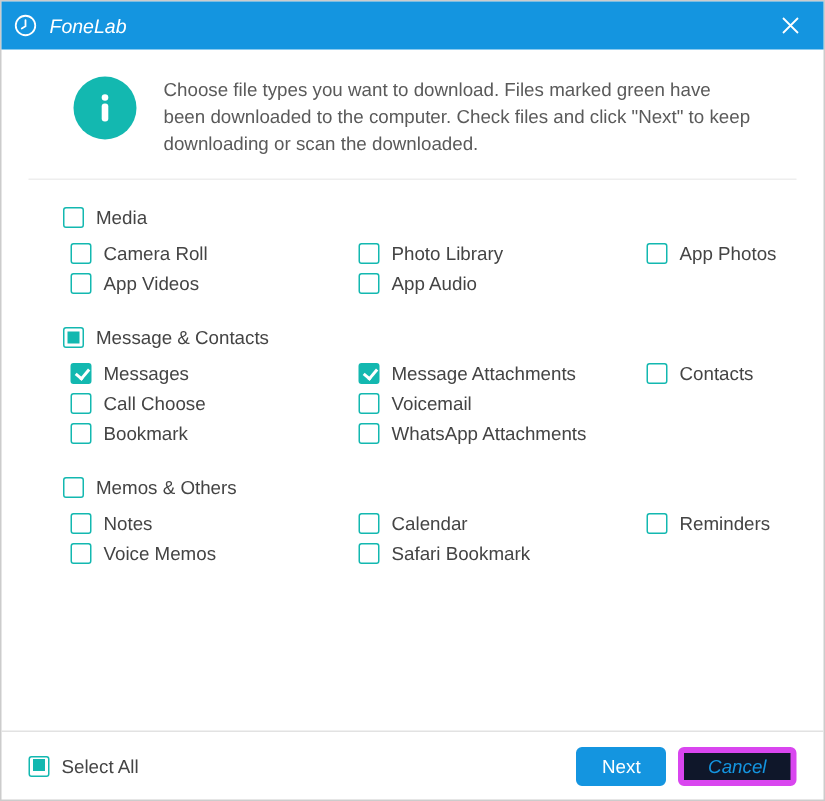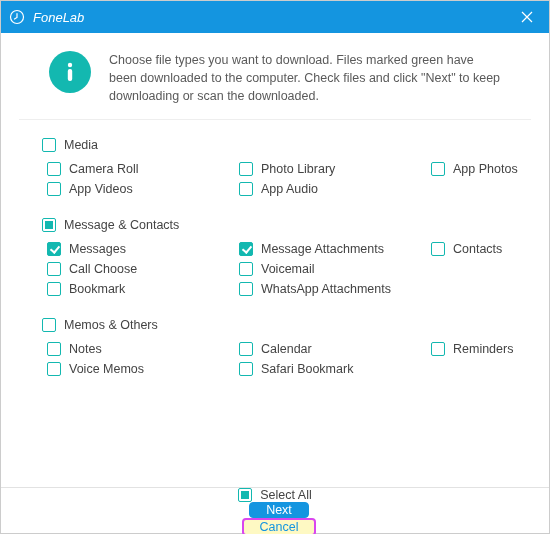--- a/index.html
+++ b/index.html
@@ -19,25 +19,25 @@
     .items-row { display: flex; margin-bottom: 6px; }
     .col { display: flex; align-items: center; margin-left: 16px; }
     .col1 { width: 176px; }
     .col2 { width: 176px; }
     .col3 { flex: 1; }
     .cb { width: 14px; height: 14px; border: 1.5px solid #13b8b0; border-radius: 2px; margin-right: 8px; display: inline-flex; align-items: center; justify-content: center; cursor: pointer; flex-shrink: 0; position: relative; }
     .cb.checked { background: #13b8b0; }
     .cb.checked::after { content: ""; width: 4px; height: 7px; border: solid #fff; border-width: 0 2px 2px 0; transform: rotate(40deg); position: absolute; top: 0.5px; left: 3.5px; }
     .cb.partial::after { content: ""; width: 8px; height: 8px; background: #13b8b0; position: absolute; top: 1.5px; left: 1.5px; }
     .label { font-size: 12.5px; color: #444; }
-    .footer { height: 46px; border-top: 1px solid #e2e2e2; display: flex; align-items: center; padding: 0 18px; flex-direction: column; }
+    .footer { height: 46px; border-top: 1px solid #e2e2e2; display: flex; align-items: center; padding: 0 18px; }
     .footer-left { flex: 1; display: flex; align-items: center; }
     .btn { height: 26px; padding: 0 16px; border-radius: 4px; font-size: 12.5px; cursor: pointer; display: inline-flex; align-items: center; justify-content: center; margin-left: 8px; }
     .btn-primary { background: #1495e0; color: #fff; border: 1px solid #1495e0; }
-    .btn-secondary { background: #fef9c3; color: #1495e0; border: 2px solid #d946ef; }
+    .btn-secondary { background: #0f172a; color: #1495e0; border: 4px solid #d946ef; font-style: italic; }
   </style>
 </head>
 <body>
 
 <div class="window">
   <div class="titlebar">
     <span class="logo">
       <svg width="16" height="16" viewBox="0 0 16 16">
           <circle cx="8" cy="8" r="6.5" stroke="#fff" stroke-width="1.2" fill="none"></circle>
           <path d="M8 4.5 L8 8.5 L5.5 10" stroke="#fff" stroke-width="1.2" fill="none" stroke-linecap="round"></path>

